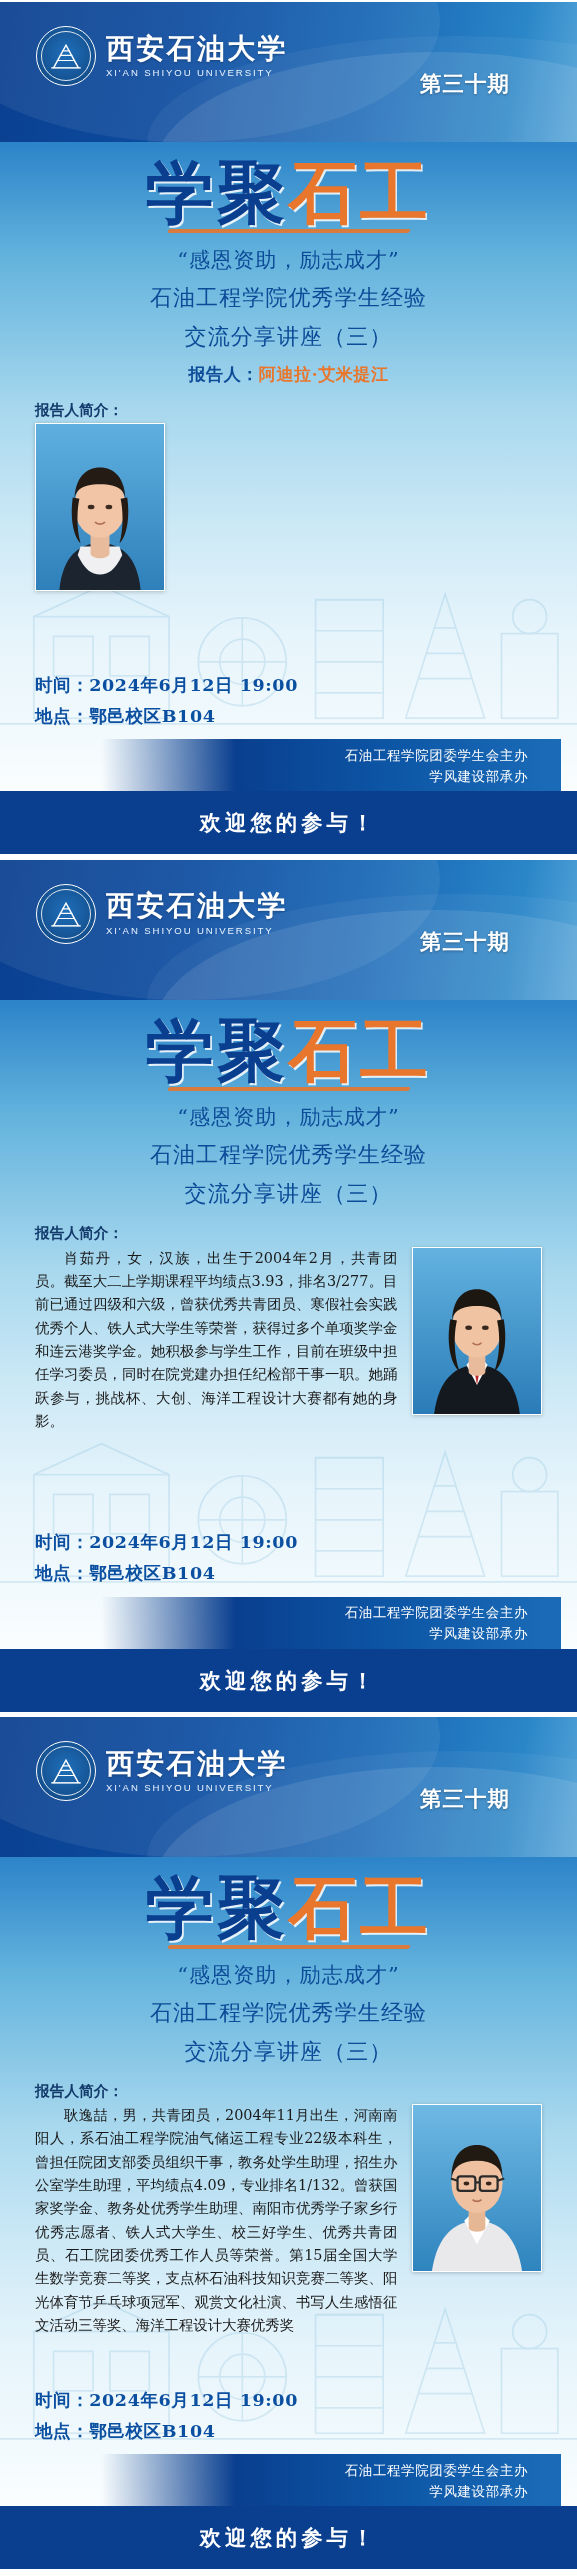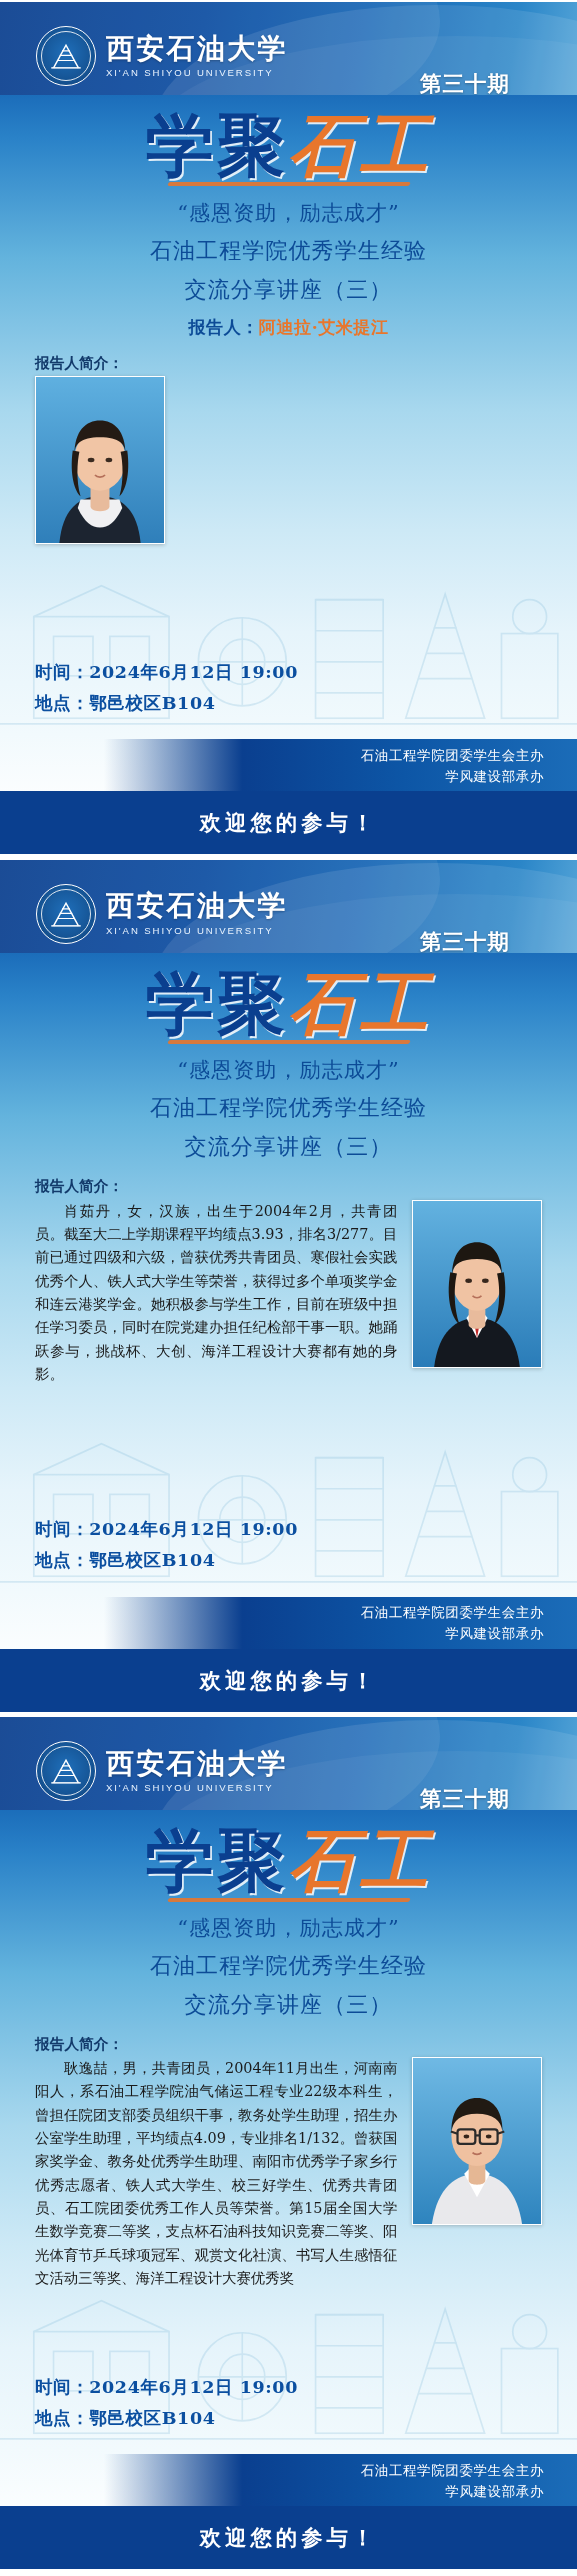--- a/index.html
+++ b/index.html
@@ -23,21 +23,21 @@
   .poster {
     position: relative;
     width: 577px;
     height: 852px;
     overflow: hidden;
     background: linear-gradient(180deg, #0b4fa0 0%, #0d59ad 6%, #2a82c8 16%, #63b3dd 30%, #a8d8ee 48%, #cde9f6 62%, #e6f4fb 74%, #f2fafd 86%, #ffffff 96%);
   }
   
   .hdr {
     position: relative;
-    height: 93px;
+    height: 140px;
     background: linear-gradient(100deg, #0a3f8f 0%, #0d4ea2 35%, #1766b5 62%, #2b86c8 88%, #55a5d8 100%);
     overflow: hidden;
   }
   .hdr:before {
     content: "";
     position: absolute;
     left: -68px; top: -102px;
     width: 508px; height: 242px;
     border-radius: 50%;
     background: rgba(255,255,255,0.07);
@@ -124,21 +124,21 @@
   .big-title {
     font-family: "DejaVu Serif", "Liberation Serif", serif;
     font-size: 68px;
     font-weight: bold;
     line-height: 1.05;
     letter-spacing: 3.4px;
     display: inline-block;
     position: relative;
   }
   .big-title .a { color: #0a3f8f; text-shadow: 1.7px 2.3px 0 rgba(255,255,255,0.85); }
-  .big-title .b { color: #e8762c; text-shadow: 1.7px 2.3px 0 rgba(255,255,255,0.85); font-style: italic; }
+  .big-title .b { color: #e8762c; text-shadow: 1.7px 2.3px 0 rgba(255,255,255,0.85); }
   .title-underline {
     width: 242px;
     height: 4px;
     margin: 1.1px auto 0;
     background: #e8762c;
     border-radius: 2.3px;
     transform: skewX(-18deg);
     opacity: .9;
   }
   .quote {
@@ -215,38 +215,38 @@
     height: 237px;
     opacity: 0.30;
     z-index: 1;
     pointer-events: none;
   }
   .machine svg { width: 100%; height: 100%; }
   
   .when-where {
     position: absolute;
     left: 35px;
-    bottom: 133px;
+    bottom: 120px;
     z-index: 4;
     color: #0b4fa0;
     font-family: "DejaVu Serif", "Liberation Serif", serif;
     margin-top: 37px;
   }
   .when-where .row {
     font-size: 17.5px;
     font-weight: bold;
     margin-bottom: 6.8px;
     letter-spacing: 0.6px;
   }
   .when-where .lbl { color: #0b4fa0; }
   .when-where .val { color: #0b4fa0; }
   
   .org-strip {
     position: absolute;
-    left: 0; right: 0;
+    left: 0; right: 16px;
     bottom: 63px;
     height: 52px;
     background: linear-gradient(90deg, rgba(10,63,143,0) 0%, rgba(10,63,143,0.0) 18%, #0a3f8f 42%, #0d56a6 70%, #1b6cb8 100%);
     z-index: 4;
     margin-top: 20px;
   }
   .org-strip .lines {
     position: absolute;
     right: 33px; top: 5.6px;
     text-align: right;

